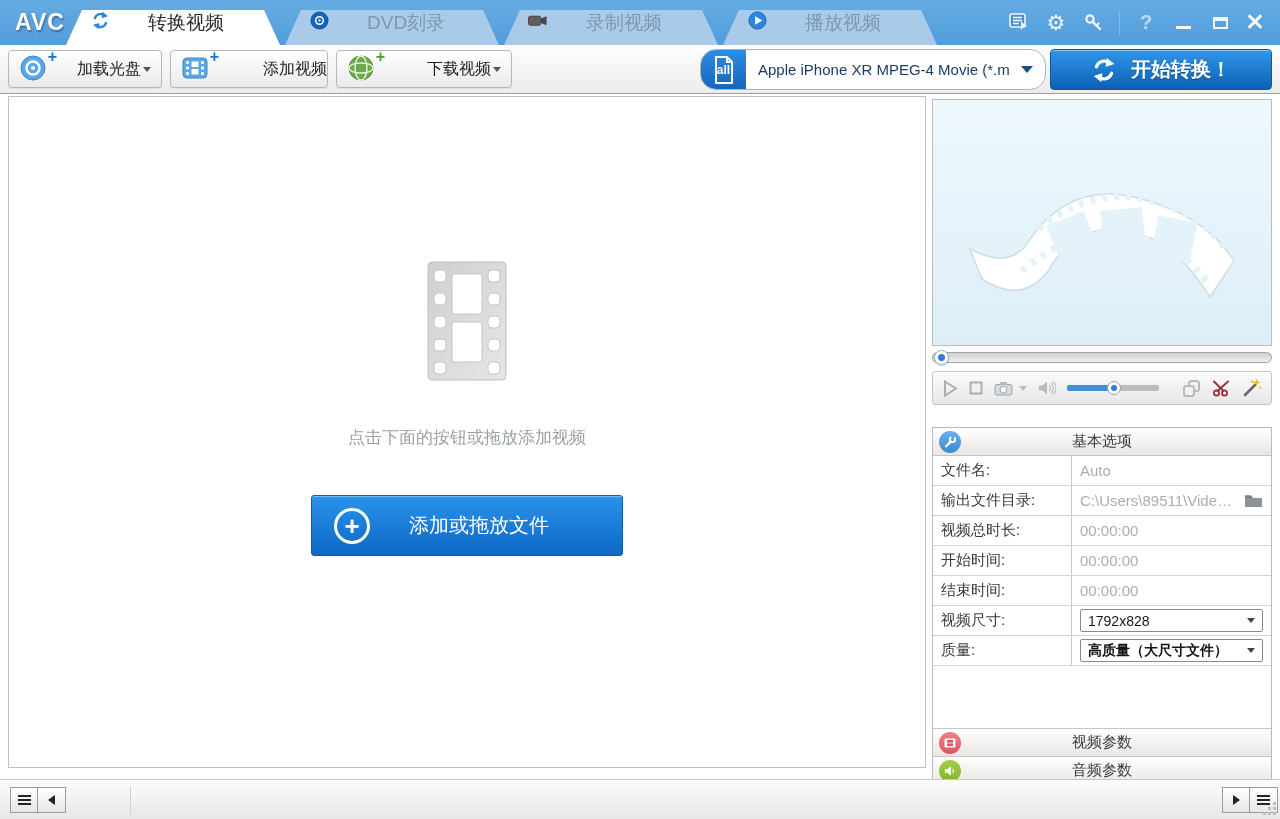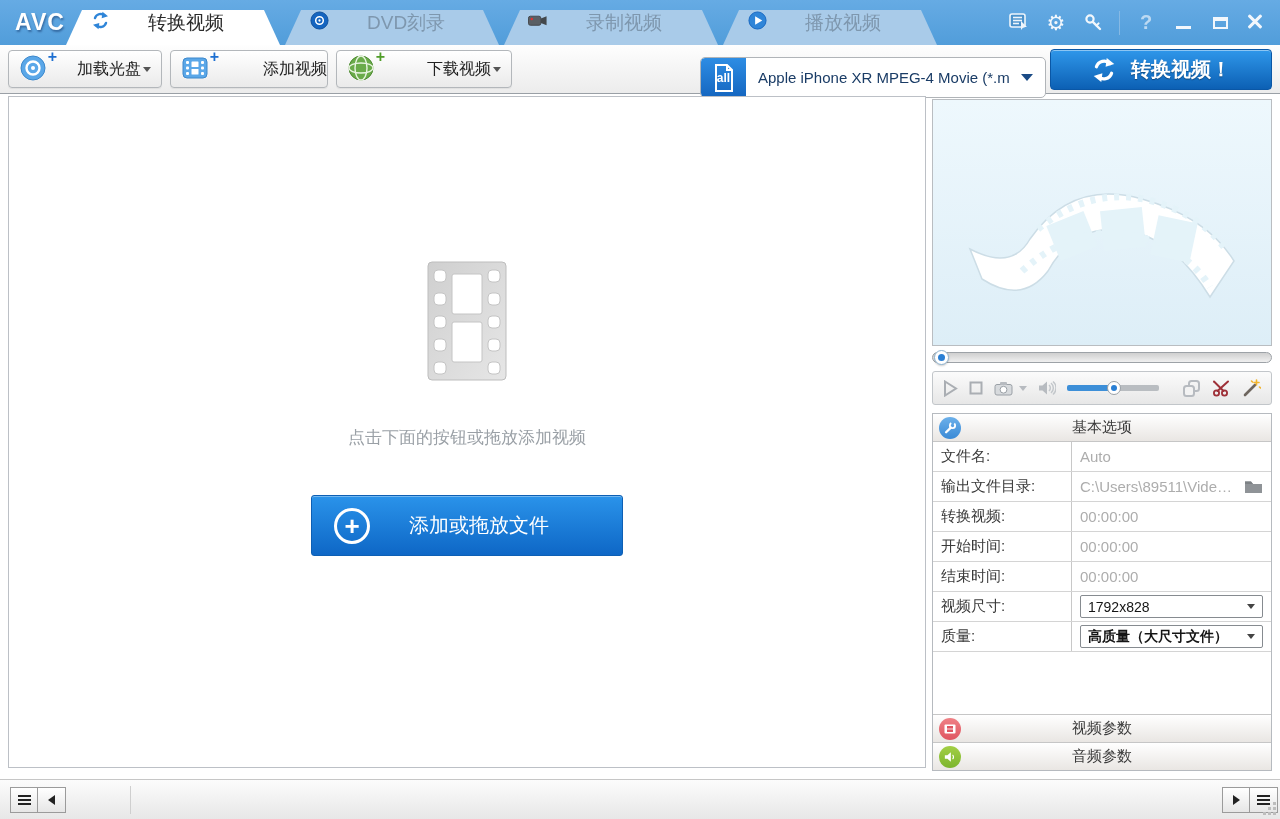--- a/index.html
+++ b/index.html
@@ -38,21 +38,21 @@
   .tbtn .bicon { position:relative; width:30px; height:30px; margin-left:10px; flex:none; }
   .plus { position:absolute; top:-6px; right:-8px; font-size:16px; font-weight:bold; color:#1d6fd1; }
   .plus.green { color:#4f9d28; }
   .tbtn .blabel { flex:1; text-align:right; font-size:16px; color:#222; }
   .darr { width:0; height:0; border-left:4px solid transparent; border-right:4px solid transparent;
     border-top:5px solid #555; margin:0 10px 0 2px; }
   #btn-load { left:8px;  width:154px; }
   #btn-add  { left:170px; width:158px; }
   #btn-down { left:336px; width:176px; }
   .fmtbox { position:absolute; left:700px; top:4px; width:346px; height:41px; border:1px solid #b0b4b8;
-    border-radius:5px; background:#fff; display:flex; align-items:center; cursor:pointer; overflow:hidden;margin-top:8px; }
+    border-radius:16px; background:#fff; display:flex; align-items:center; cursor:pointer; overflow:hidden; }
   .fmticon { position:relative; width:45px; height:39px; background:linear-gradient(180deg,#2d8de4,#1566c0);
     border-radius:4px 0 0 4px; flex:none; display:flex; align-items:center; justify-content:center; }
   .fmticon .alltxt { position:absolute; left:0; right:0; top:13px; text-align:center;
     color:#fff; font-size:12px; font-weight:bold; }
   .fmtlabel { flex:1; padding-left:12px; font-size:15px; color:#1a3c66; white-space:nowrap; overflow:hidden; }
   .fmtarr { width:0; height:0; border-left:6px solid transparent; border-right:6px solid transparent;
     border-top:7px solid #1a4b86; margin:0 12px; flex:none; }
   .startbtn { position:absolute; left:1050px; top:4px; width:222px; height:41px; border:1px solid #0a57a6;
     border-radius:4px; background:linear-gradient(180deg,#2f97ea,#0c60b4);
     box-shadow:inset 0 1px 0 rgba(255,255,255,.45); display:flex; align-items:center; justify-content:center;
@@ -89,21 +89,21 @@
   .camarr { width:0; height:0; border-left:4px solid transparent; border-right:4px solid transparent;
     border-top:5px solid #b7bbc0; margin-left:-5px; cursor:pointer; }
   .vol { position:relative; width:92px; height:14px; flex:none; cursor:pointer; }
   .vol .fill { position:absolute; left:0; top:4px; width:46px; height:6px; background:#3d8fd8; border-radius:2px; }
   .vol .rest { position:absolute; left:46px; top:4px; width:46px; height:6px; background:#b9bdc1; border-radius:2px; }
   .vol .vknob { position:absolute; left:40px; top:0; width:14px; height:14px; background:#fff;
     border:1px solid #9aa0a6; border-radius:50%; }
   .vol .vknob i { position:absolute; left:3px; top:3px; width:6px; height:6px; background:#2a7fd4; border-radius:50%; }
   .csp { flex:1; }
 
-  .options { position:absolute; left:932px; top:413px; width:340px; height:358px; border:1px solid #b6babf;
+  .options { position:absolute; left:932px; top:427px; width:340px; height:358px; border:1px solid #b6babf;
     background:#fff; display:flex; flex-direction:column; }
   .sechead { height:28px; flex:none; display:flex; align-items:center; padding:0 6px;
     background:linear-gradient(180deg,#ffffff,#e9e6e3); border-bottom:1px solid #c6c6c6; cursor:pointer; }
   .sechead .circ { width:22px; height:22px; border-radius:50%; display:flex; align-items:center;
     justify-content:center; flex:none; }
   .circ.blue { background:linear-gradient(180deg,#6cb0ea,#3a8ad6); }
   .circ.red { background:linear-gradient(180deg,#ef8186,#df5560); }
   .circ.green { background:linear-gradient(180deg,#a3cf45,#7cb52d); }
   .sechead .stitle { flex:1; text-align:center; font-size:15px; color:#3a3a3a; margin-right:22px; }
   .orow { height:30px; flex:none; display:flex; border-bottom:1px solid #d4d4d4; }
@@ -285,21 +285,21 @@
     <span style="display:flex;">
       <svg width="26" height="26" viewBox="0 0 24 24">
           <g fill="none" stroke="#ffffff" stroke-width="3" stroke-linecap="round">
             <path d="M5 9 A 7.5 7.5 0 0 1 17.5 6"></path>
             <path d="M19 15 A 7.5 7.5 0 0 1 6.5 18"></path>
           </g>
           <polygon points="14.5,1 21.5,6.5 13.5,9" fill="#ffffff"></polygon>
           <polygon points="9.5,23 2.5,17.5 10.5,15" fill="#ffffff"></polygon>
         </svg>
     </span>
-    <span class="slabel">转换视频！</span>
+    <span class="slabel">开始转换！</span>
   </div>
 </div>
 
 <div class="workspace">
   <span class="filmbig">
     <svg width="106" height="122" viewBox="0 0 106 122">
       <defs>
           <linearGradient id="fg" x1="0" y1="0" x2="1" y2="1">
             <stop offset="0" stop-color="#cfcfcf"></stop>
             <stop offset="1" stop-color="#e6e6e6"></stop>
@@ -442,21 +442,21 @@
       <span class="vtext">C:\Users\89511\Videos\...</span>
       <span style="display:flex; margin-left:4px;">
         <svg width="19" height="15" viewBox="0 0 19 15">
             <path d="M1 2.5 h6 l2 2.5 h9 v9 h-17 z" fill="#8f9397"></path>
             <path d="M1 2.5 h6 l2 2.5 h-8 z" fill="#7d8185"></path>
           </svg>
       </span>
     </span>
   </div>
   <div class="orow">
-    <span class="olabel">转换视频:</span>
+    <span class="olabel">视频总时长:</span>
     <span class="oval">
         <span class="vtext">00:00:00</span>
       </span>
   </div>
   <div class="orow">
     <span class="olabel">开始时间:</span>
     <span class="oval">
         <span class="vtext">00:00:00</span>
       </span>
   </div>

